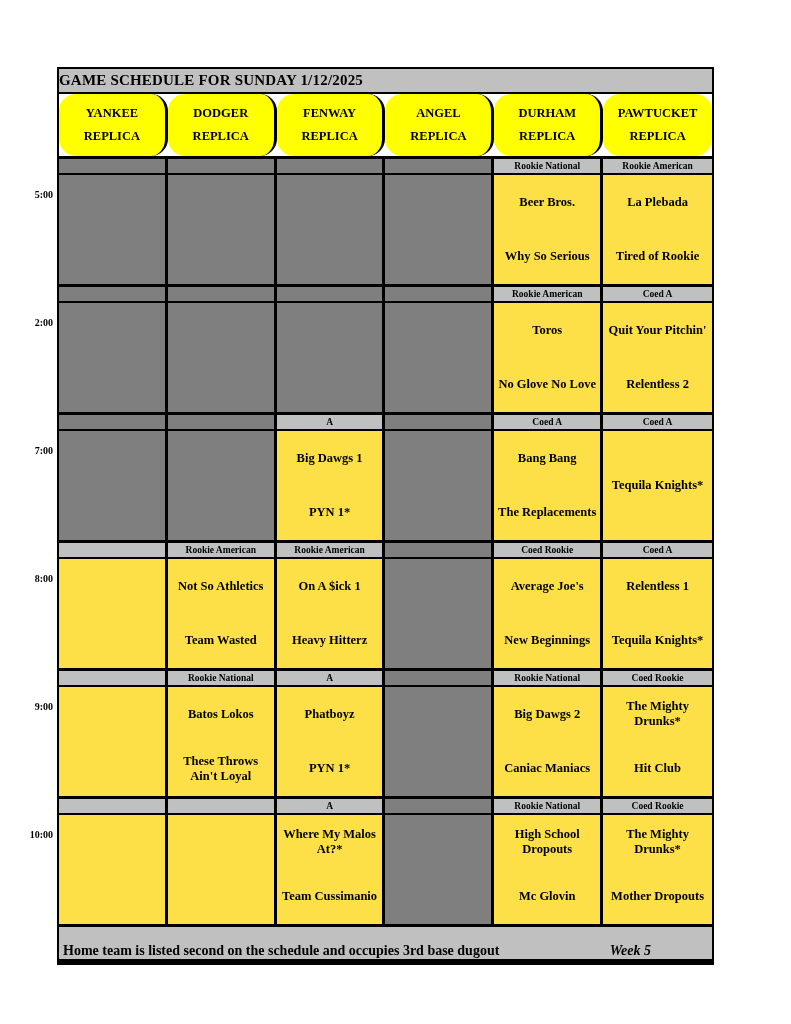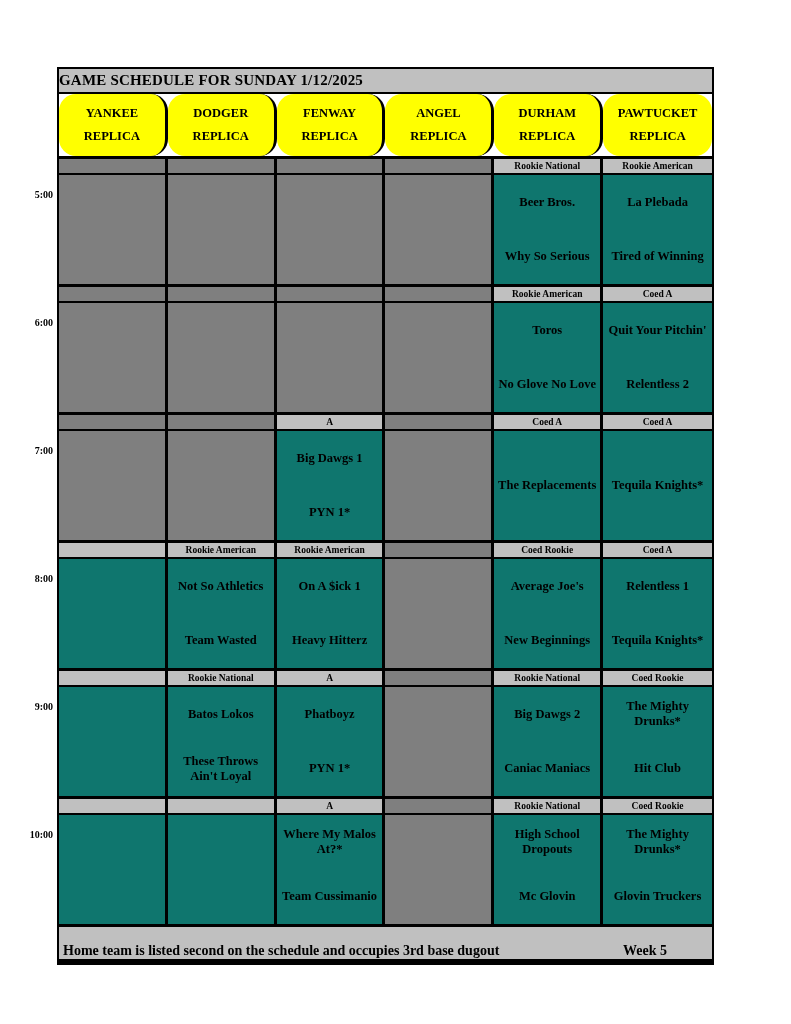--- a/index.html
+++ b/index.html
@@ -31,36 +31,36 @@
   }
   .block{position:relative;}
   .league-row{border-bottom:2px solid var(--grid);}
   .league-cell{
     height:14px; line-height:14px; font-size:9.5px; text-align:center;
     overflow:hidden; white-space:nowrap;
   }
   .league-cell.silver{background:var(--silver);}
   .league-cell.blocked{background:var(--blocked);}
   .game-row{border-bottom:3px solid var(--grid); height:109px;}
-  .game-cell{display:flex; flex-direction:column; background:#0f766e;}
+  .game-cell{display:flex; flex-direction:column; background:#fde047;}
   .game-cell.blocked{background:var(--blocked);}
   .team{
     flex:1; display:flex; align-items:center; justify-content:center;
     text-align:center; font-size:12.5px; line-height:1.2; padding:0 2px;
   }
   .time-label{
     position:absolute; top:30px; right:calc(100% + 6px);
     font-size:10px; white-space:nowrap;
   }
   .footer-row{
     height:32px; background:var(--silver); display:flex; align-items:flex-end;
     justify-content:space-between; font-size:14px;
   }
   .footer-note{padding-left:4px;}
-  .footer-week{padding-right:45px;}
+  .footer-week{padding-right:61px;font-style:italic;}
 </style>
 </head>
 <body>
 
 <div class="page">
   <div class="schedule">
     <div class="title-bar">GAME SCHEDULE FOR SUNDAY 1/12/2025</div>
     <div class="frow field-row" id="field-row">
         <div class="cell field-cell">
           <span>YANKEE</span>
@@ -102,26 +102,26 @@
             <div class="cell game-cell blocked"></div>
             <div class="cell game-cell blocked"></div>
             <div class="cell game-cell blocked"></div>
             <div class="cell game-cell blocked"></div>
             <div class="cell game-cell">
               <div class="team">Beer Bros.</div>
               <div class="team">Why So Serious</div>
             </div>
             <div class="cell game-cell">
               <div class="team">La Plebada</div>
-              <div class="team">Tired of Winning</div>
-            </div>
-          </div>
-        </div>
-        <div class="block">
-          <span class="time-label">6:00</span>
+              <div class="team">Tired of Rookie</div>
+            </div>
+          </div>
+        </div>
+        <div class="block">
+          <span class="time-label">2:00</span>
           <div class="frow league-row">
             <div class="cell league-cell blocked"></div>
             <div class="cell league-cell blocked"></div>
             <div class="cell league-cell blocked"></div>
             <div class="cell league-cell blocked"></div>
             <div class="cell league-cell silver">Rookie American</div>
             <div class="cell league-cell silver">Coed A</div>
           </div>
           <div class="frow game-row">
             <div class="cell game-cell blocked"></div>
@@ -150,20 +150,21 @@
           </div>
           <div class="frow game-row">
             <div class="cell game-cell blocked"></div>
             <div class="cell game-cell blocked"></div>
             <div class="cell game-cell">
               <div class="team">Big Dawgs 1</div>
               <div class="team">PYN 1*</div>
             </div>
             <div class="cell game-cell blocked"></div>
             <div class="cell game-cell">
+              <div class="team">Bang Bang</div>
               <div class="team">The Replacements</div>
             </div>
             <div class="cell game-cell">
               <div class="team">Tequila Knights*</div>
             </div>
           </div>
         </div>
         <div class="block">
           <span class="time-label">8:00</span>
           <div class="frow league-row">
@@ -243,21 +244,21 @@
               <div class="team">Where My Malos At?*</div>
               <div class="team">Team Cussimanio</div>
             </div>
             <div class="cell game-cell blocked"></div>
             <div class="cell game-cell">
               <div class="team">High School Dropouts</div>
               <div class="team">Mc Glovin</div>
             </div>
             <div class="cell game-cell">
               <div class="team">The Mighty Drunks*</div>
-              <div class="team">Glovin Truckers</div>
+              <div class="team">Mother Dropouts</div>
             </div>
           </div>
         </div>
       </div>
     <div class="footer-row">
       <span class="footer-note">Home team is listed second on the schedule and occupies 3rd base dugout</span>
       <span class="footer-week">Week 5</span>
     </div>
   </div>
 </div>

